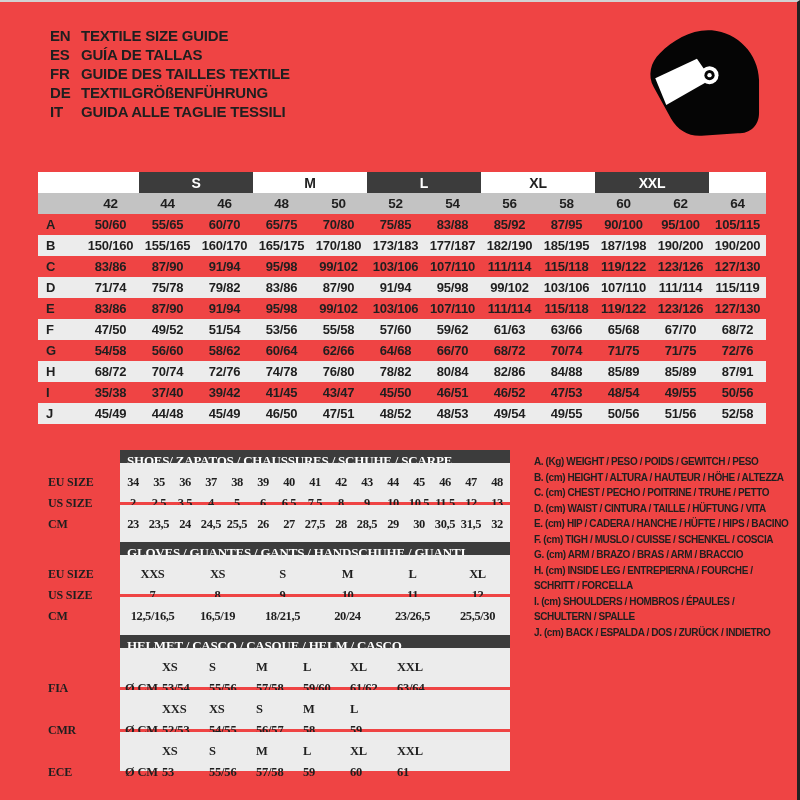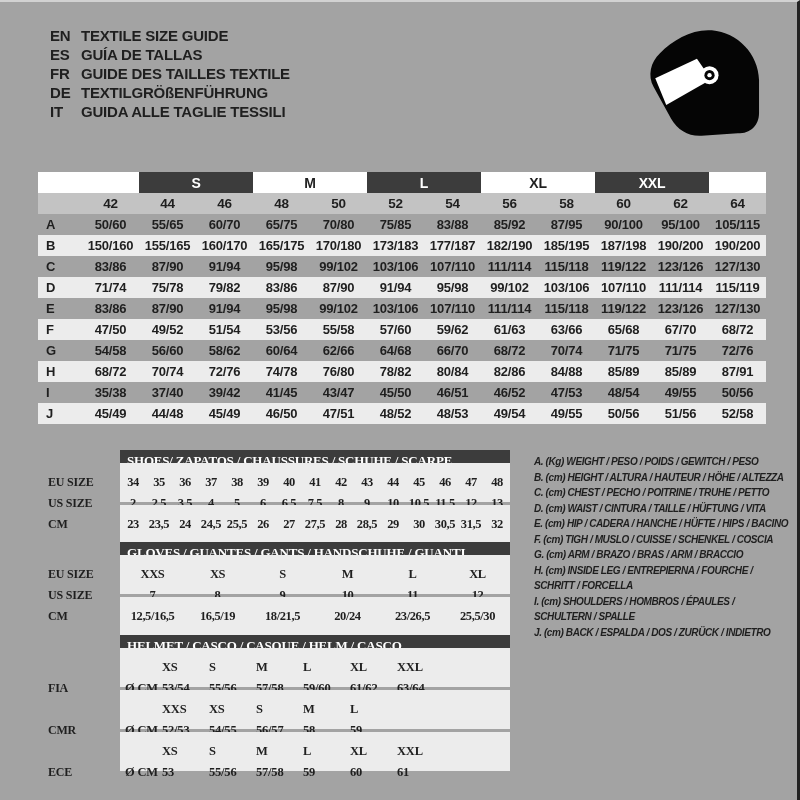--- a/index.html
+++ b/index.html
@@ -1,17 +1,17 @@
 <!DOCTYPE html>
 <html><head>
 <meta charset="utf-8">
 <style>
   html,body{margin:0;padding:0;background:#fff;}
   .canvas{
-    position:relative;width:800px;height:800px;background:#a3a3a3;overflow:hidden;
+    position:relative;width:800px;height:800px;background:#ef4444;overflow:hidden;
     font-family:"Liberation Sans","DejaVu Sans",sans-serif;font-weight:700;color:#1f1f1f;
     letter-spacing:-0.2px;box-sizing:border-box;
     border-top:2px solid #d2d2d2;border-right:3px solid #222222;
   }
   
   #lang-block{position:absolute;left:50px;top:24px;font-size:15px;}
   .lang-row{display:flex;line-height:19px;white-space:nowrap;}
   .lang-code{width:31px;flex:0 0 31px;}
   
   .helmet-icon{position:absolute;left:645px;top:26px;}
@@ -31,21 +31,21 @@
   .srow{display:flex;height:21px;align-items:center;border-radius:7px;}
   .srow .rlbl{width:72px;flex:0 0 72px;font-size:12px;white-space:nowrap;}
   .srow .cells{width:390px;flex:0 0 390px;height:39px;display:flex;align-items:center;}
   .srow.stripe .cells{background:#ececec;}
   .cells .c{flex:1;text-align:center;font-size:12.5px;letter-spacing:-0.4px;white-space:nowrap;}
   .hcells{justify-content:flex-start;}
   .hcells .unit{width:42px;flex:0 0 42px;padding-left:5px;box-sizing:border-box;font-size:12.5px;white-space:nowrap;}
   .hcells .hc{width:47px;flex:0 0 47px;text-align:left;font-size:12.5px;white-space:nowrap;}
   
   #legend{position:absolute;left:534px;top:452px;width:262px;font-size:10px;line-height:15.5px;letter-spacing:-0.4px;}
-  #legend .lline{white-space:nowrap;font-style:italic;}
+  #legend .lline{white-space:nowrap;}
 </style>
 </head>
 <body>
 
 <div class="canvas">
 
   <div id="lang-block">
       <div class="lang-row">
         <span class="lang-code">EN</span>
         <span class="lang-title">TEXTILE SIZE GUIDE</span>

